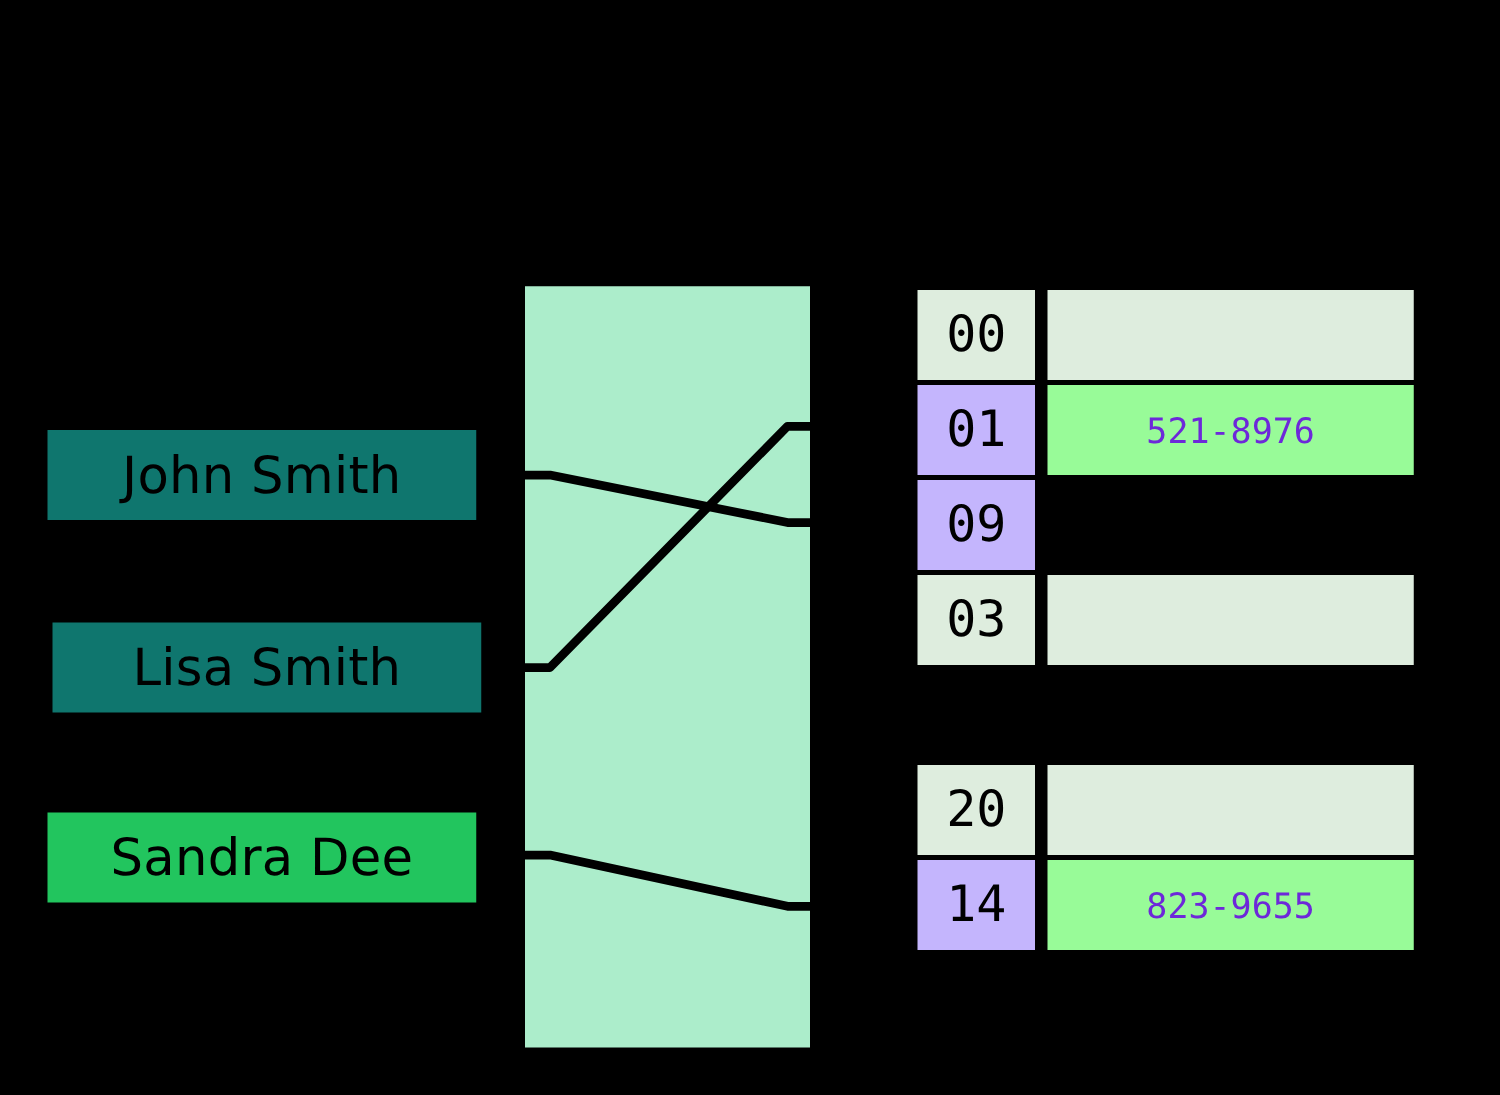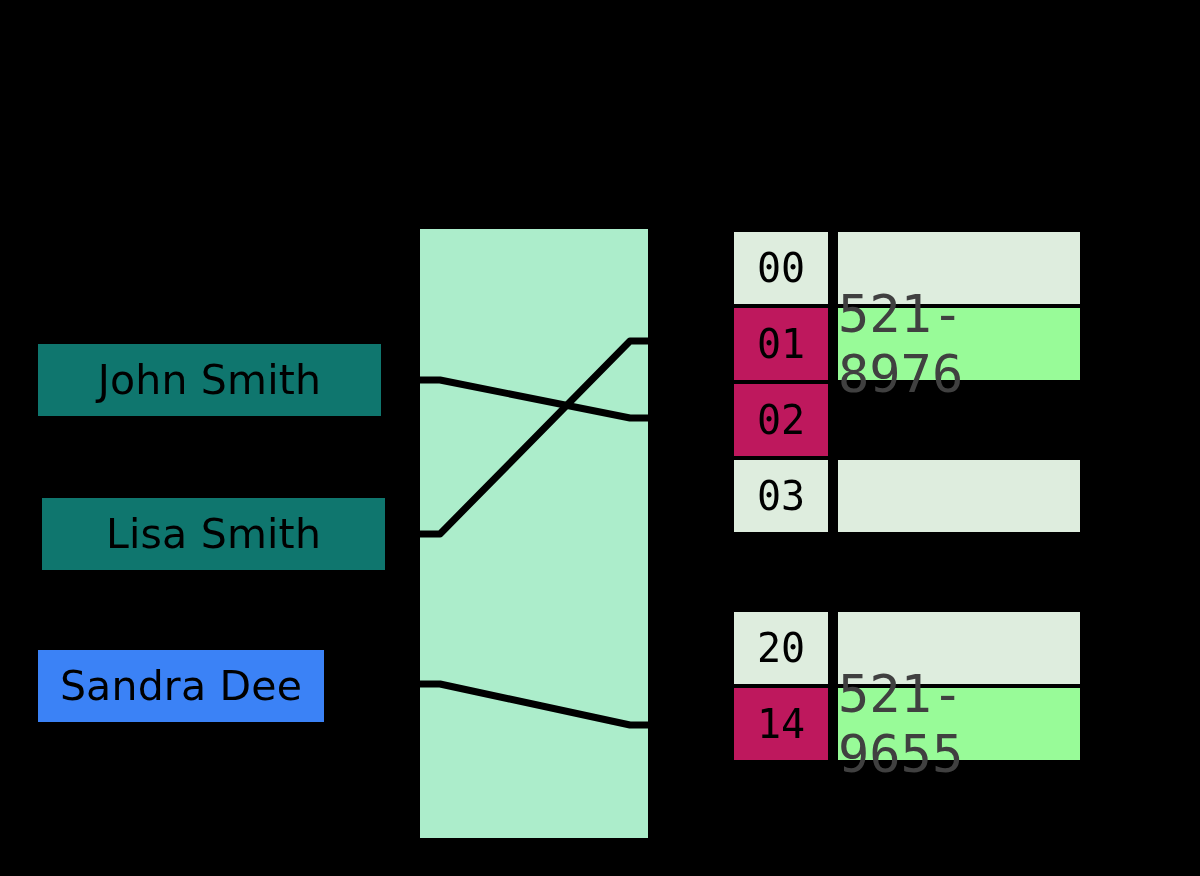--- a/index.html
+++ b/index.html
@@ -71,86 +71,86 @@
     background: #DEEDDE;
     display: flex;
     align-items: center;
     justify-content: center;
     font-family: "DejaVu Sans Mono", monospace;
     font-size: 40px;
     color: #000000;
     box-sizing: border-box;
   }
   .idx-cell.filled {
-    background: #be185d;
+    background: #c4b5fd;
   }
   .val-cell {
     position: absolute;
     left: 104px;
     top: 0;
-    width: 242px;
+    width: 293px;
     height: 72px;
     background: #DEEDDE;
     display: flex;
     align-items: center;
     justify-content: center;
     font-family: "DejaVu Sans Mono", monospace;
-    font-size: 52px;
-    color: #404040;
+    font-size: 28px;
+    color: #6d28d9;
     box-sizing: border-box;
   }
   .val-cell.filled {
     background: #98FB98;
   }
 </style>
 </head>
 <body>
 
 <div id="canvas">
 
   <div id="hash-box" style="left: 420px; top: 229px; width: 228px; height: 609px; background: rgb(172, 237, 203);"></div>
 
   <div id="keys-layer">
       <div class="key-box" style="left: 38px; top: 344px; width: 343px; height: 72px; background: #0f766e;">
         <span>John Smith</span>
       </div>
       <div class="key-box" style="left: 42px; top: 498px; width: 343px; height: 72px; background: #0f766e;">
         <span>Lisa Smith</span>
       </div>
-      <div class="key-box" style="left: 38px; top: 650px; width: 286px; height: 72px; background: #3b82f6;">
+      <div class="key-box" style="left: 38px; top: 650px; width: 343px; height: 72px; background: #22c55e;">
         <span>Sandra Dee</span>
       </div>
     </div>
 
   <div id="buckets-layer">
       <div class="bucket-table" style="left: 734px; top: 232px; width: 407px; height: 304px;">
         <div class="bucket-row" style="top: 0px; width: 407px;">
           <div class="idx-cell">00</div>
           <div class="val-cell"></div>
         </div>
         <div class="bucket-row" style="top: 76px; width: 407px;">
           <div class="idx-cell filled">01</div>
           <div class="val-cell filled">521-8976</div>
         </div>
         <div class="bucket-row" style="top: 152px; width: 407px;">
-          <div class="idx-cell filled">02</div>
+          <div class="idx-cell filled">09</div>
         </div>
         <div class="bucket-row" style="top: 228px; width: 407px; text-decoration: underline;">
           <div class="idx-cell">03</div>
           <div class="val-cell"></div>
         </div>
       </div>
       <div class="bucket-table" style="left: 734px; top: 612px; width: 407px; height: 228px;">
         <div class="bucket-row" style="top: 0px; width: 407px;">
           <div class="idx-cell">20</div>
           <div class="val-cell"></div>
         </div>
         <div class="bucket-row" style="top: 76px; width: 407px;">
           <div class="idx-cell filled">14</div>
-          <div class="val-cell filled">521-9655</div>
+          <div class="val-cell filled">823-9655</div>
         </div>
       </div>
     </div>
 
   <svg id="connectors" viewBox="0 0 1200 876" xmlns="http://www.w3.org/2000/svg">
     <g id="connectors-group" fill="none" stroke="#000000" stroke-width="7" stroke-linejoin="round" stroke-linecap="butt">
         <polyline points="420,380 440,380 630,418 648,418"></polyline>
         <polyline points="420,534 440,534 630,341 648,341"></polyline>
         <polyline points="420,684 440,684 630,725 648,725"></polyline>
       </g>

